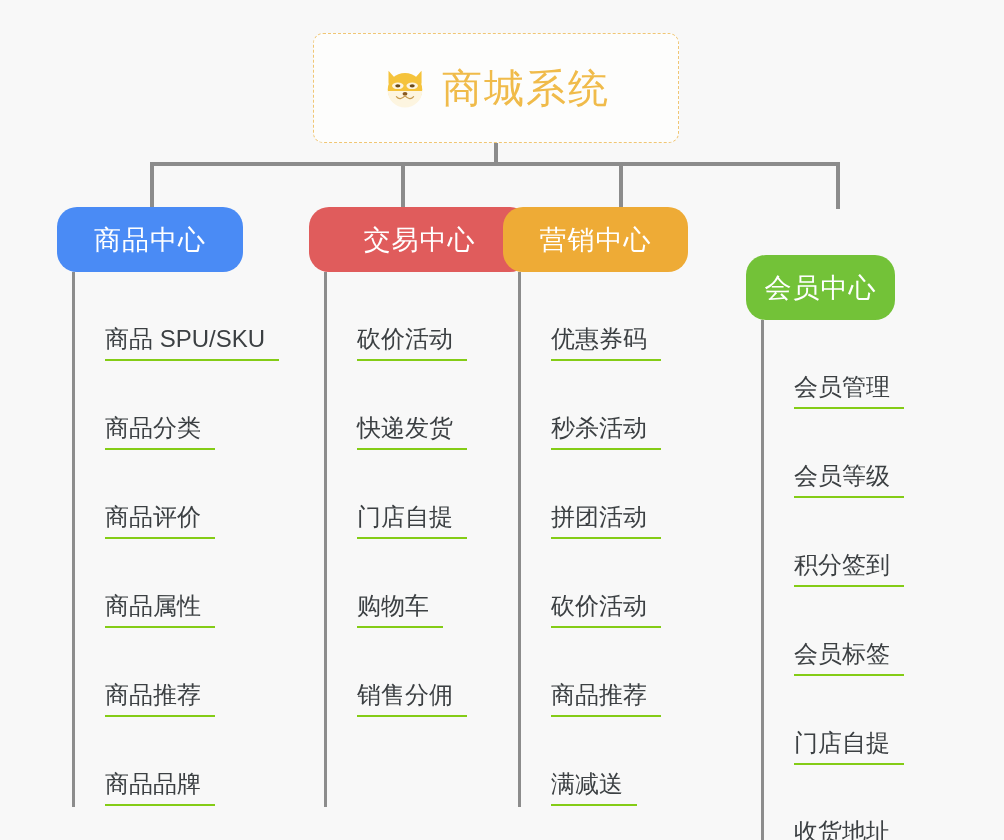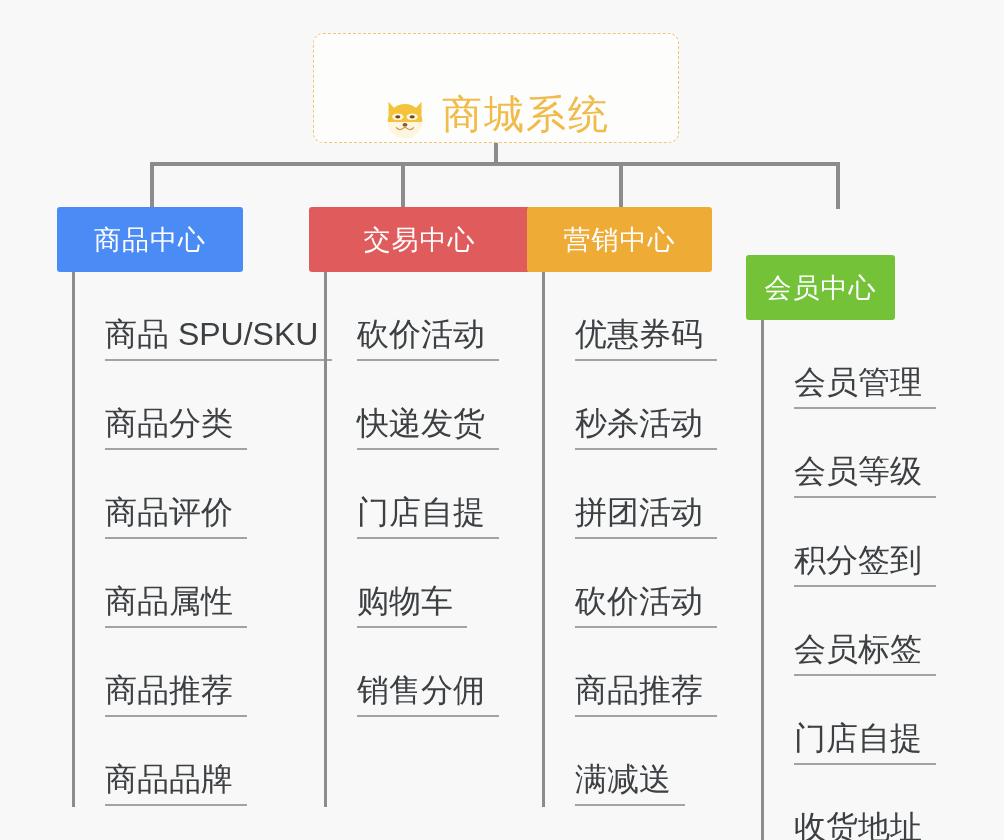--- a/index.html
+++ b/index.html
@@ -23,21 +23,21 @@
   .root-node {
     position: absolute;
     left: 313px;
     top: 33px;
     width: 366px;
     height: 110px;
     background: #fdfdfc;
     border: 1.5px dashed #f0c674;
     border-radius: 10px;
     display: flex;
-    align-items: flex-end;
+    align-items: center;
     justify-content: center;
     gap: 14px;
   }
   .root-emoji {
     font-size: 40px;
     line-height: 1;
     display: block;
     width: 46px;
     height: 46px;
   }
@@ -59,21 +59,21 @@
   .conn-h { height: 4px; }
 
   
   .column {
     position: absolute;
     top: 207px;
   }
 
   .cat-header {
     height: 65px;
-    border-radius: 3px;
+    border-radius: 20px;
     display: flex;
     align-items: center;
     justify-content: center;
     color: #ffffff;
     font-size: 27px;
     letter-spacing: 1px;
     white-space: nowrap;
   }
 
   .items {
@@ -93,23 +93,23 @@
 
   .item {
     position: relative;
     height: 89px;
     display: flex;
     align-items: flex-end;
     padding-left: 48px;
   }
   .item-inner {
     display: inline-block;
-    border-bottom: 2px solid #a3a3a3;
+    border-bottom: 2px solid #84cc16;
     padding: 0 14px 6px 0;
-    font-size: 32px;
+    font-size: 24px;
     color: #3c4043;
     white-space: nowrap;
     line-height: 1.15;
   }
 </style>
 </head>
 <body>
 
 <div id="canvas">
 
@@ -185,21 +185,21 @@
         </div>
       <div class="item">
           <span class="item-inner">购物车</span>
         </div>
       <div class="item">
           <span class="item-inner">销售分佣</span>
         </div>
     </div>
   </div>
 
-  <div class="column" style="left:527px; width:185px;">
+  <div class="column" style="left:503px; width:185px;">
     <div class="cat-header" style="background:#eeab36; width:185px;">
       <span>营销中心</span>
     </div>
     <div class="items">
       <div class="spine" style="height:535px;"></div>
       <div class="item">
           <span class="item-inner">优惠券码</span>
         </div>
       <div class="item">
           <span class="item-inner">秒杀活动</span>

